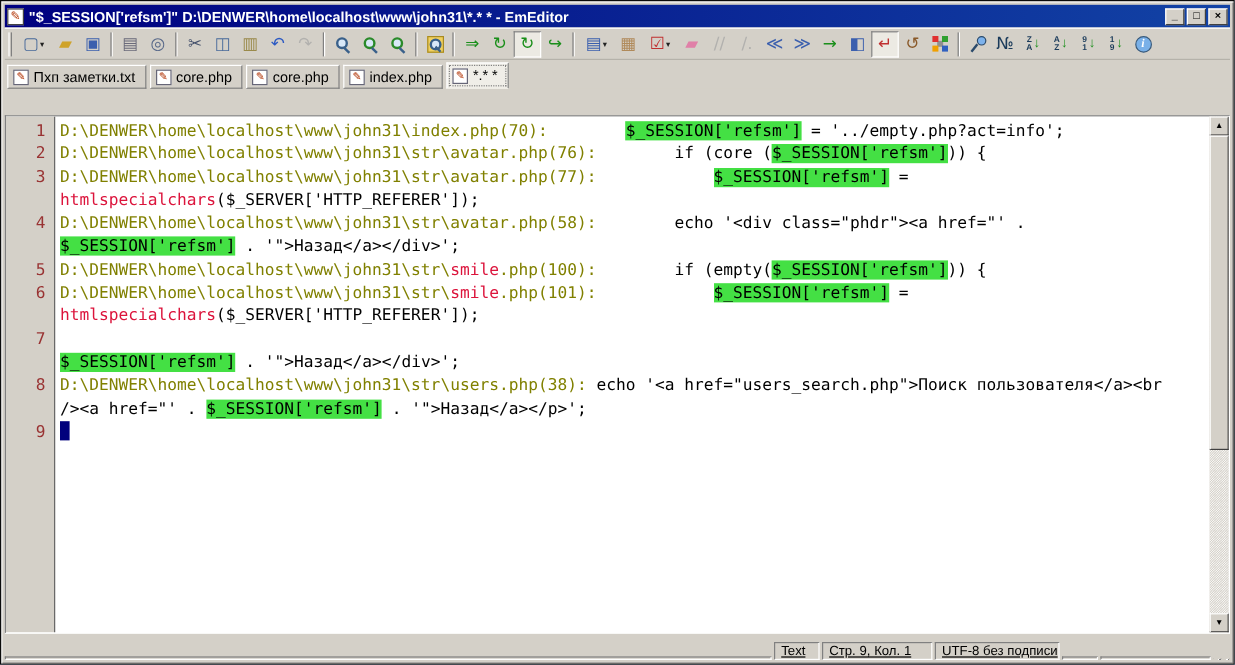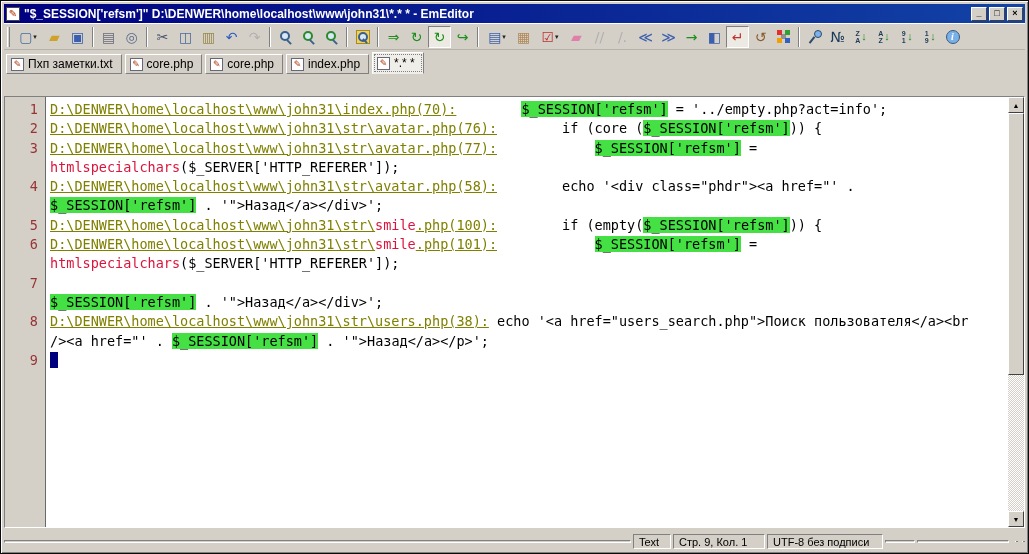--- a/index.html
+++ b/index.html
@@ -78,30 +78,30 @@
           border-color:#fff #404040 #404040 #fff; display:flex; align-items:center; justify-content:center;
           font-size:7px; color:#000; }
   .sbtn.up { top:0; } .sbtn.down { bottom:0; }
   .sthumb { position:absolute; left:0; top:16px; width:16px; height:262px; background:#d4d0c8;
             border:1px solid; border-color:#fff #404040 #404040 #fff; }
   .crows { position:absolute; left:0; top:0; right:16px; bottom:0; padding-top:3px;
            font-family:"DejaVu Sans Mono","Liberation Mono",monospace; font-size:13.5px; line-height:19.3px; }
   .crow { display:flex; white-space:pre; }
   .ln { width:41px; flex:0 0 41px; text-align:right; padding-right:8px; color:#993333; z-index:2; }
   .ct { padding-left:4px; }
-  .seg-p { color:#808000; text-decoration:underline; }
+  .seg-p { color:#808000; }
   .seg-r { color:#dc143c; }
   .seg-c { color:#000; }
   .seg-m { color:#000; background:#44e044; }
   .seg-f { color:#dc143c; }
   .caret { display:inline-block; width:8px; height:16px; background:#00007d; vertical-align:-3px; }
 
   
   .statusbar { position:absolute; left:3px; right:3px; bottom:3px; height:20px; display:flex; gap:2px;
-               align-items:center; padding-top:2px; font-size:11px; background:#d4d0c8; }
+               align-items:flex-end; padding-top:2px; font-size:11px; background:#d4d0c8;text-decoration:underline; }
   .sb-panel { border:1px solid; border-color:#808080 #fff #fff #808080; padding:1px 5px 0 5px;
               white-space:nowrap; overflow:hidden; color:#000; }
   .sb-grip { width:14px; border:none;
      background:repeating-linear-gradient(135deg,transparent 0 3px,#fff 3px 4px,#808080 4px 5px); }
 </style>
 </head>
 <body>
 
 <div class="window">
 
@@ -305,19 +305,19 @@
       <div class="sbtn up">▲</div>
       <div class="sthumb"></div>
       <div class="sbtn down">▼</div>
     </div>
   </div>
 
   <div class="statusbar">
       <div class="sb-panel" style="flex: 1 1 0%;"></div>
       <div class="sb-panel" style="width: 38px;">Text</div>
       <div class="sb-panel" style="width: 92px;">Стр. 9, Кол. 1</div>
-      <div class="sb-panel" style="width: 116px;">UTF-8 без подписи</div>
+      <div class="sb-panel" style="width: 104px;">UTF-8 без подписи</div>
       <div class="sb-panel" style="width: 30px;"></div>
       <div class="sb-panel" style="width: 92px;"></div>
       <div class="sb-panel sb-grip"></div>
     </div>
 
 </div>
 
 </body></html>

